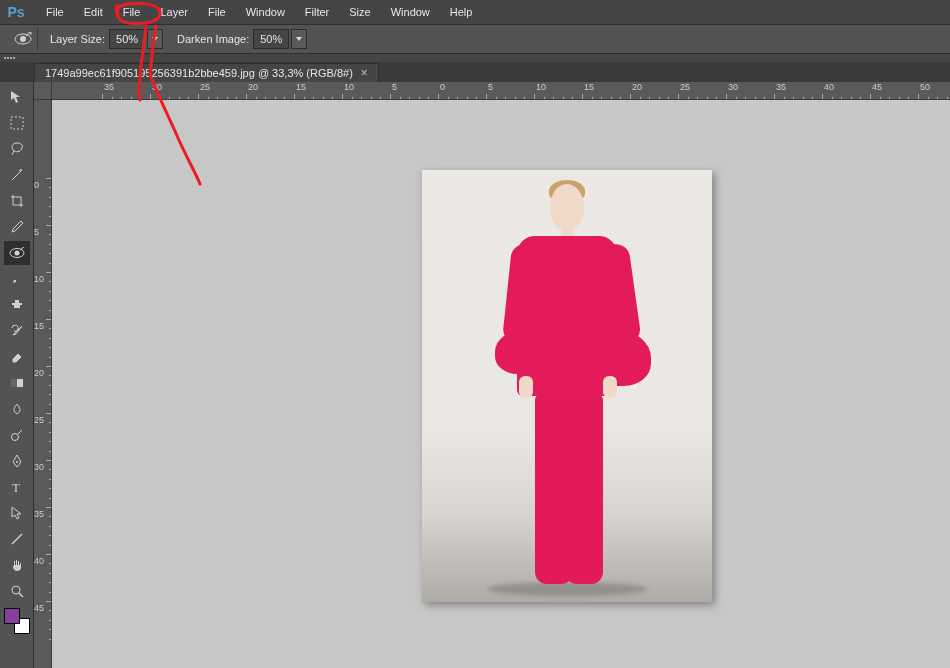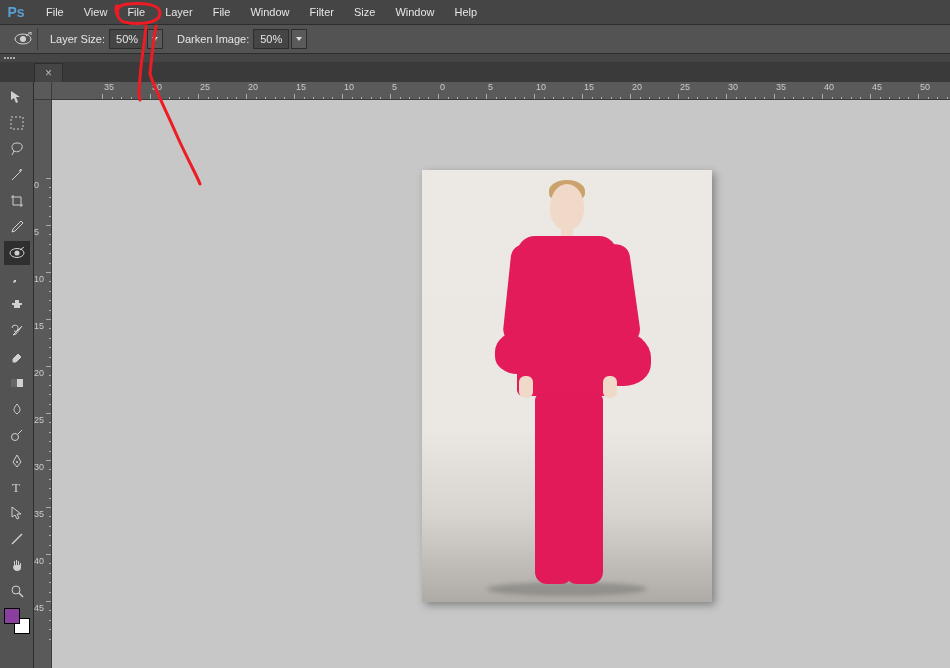--- a/index.html
+++ b/index.html
@@ -256,21 +256,21 @@
     pointer-events: none;
     z-index: 500;
   }
 </style>
 </head>
 <body>
 
 <div class="menubar">
   <div class="ps-logo">Ps</div>
   <div class="menu-item">File</div>
-  <div class="menu-item">View</div>
+  <div class="menu-item">Edit</div>
   <div class="menu-item">File</div>
   <div class="menu-item">Layer</div>
   <div class="menu-item">File</div>
   <div class="menu-item">Window</div>
   <div class="menu-item">Filter</div>
   <div class="menu-item">Size</div>
   <div class="menu-item">Window</div>
   <div class="menu-item">Help</div>
 </div>
 
@@ -299,20 +299,21 @@
 
 <div class="drag-handle">
   <span></span>
     <span></span>
     <span></span>
     <span></span>
 </div>
 
 <div class="tabbar">
   <div class="file-tab">
+    <span>1749a99ec61f905195256391b2bbe459.jpg @ 33,3% (RGB/8#)</span>
     <span class="close-x">×</span>
   </div>
 </div>
 
 <div class="workspace">
 
   <div class="toolbar">
     <div class="tool">
       <svg width="14" height="14" viewBox="0 0 14 14">
           <path d="M1 1 L1 10 L4 8 L6 13 L8 12 L6 7 L10 7 Z" fill="#d0d0d0"></path>

